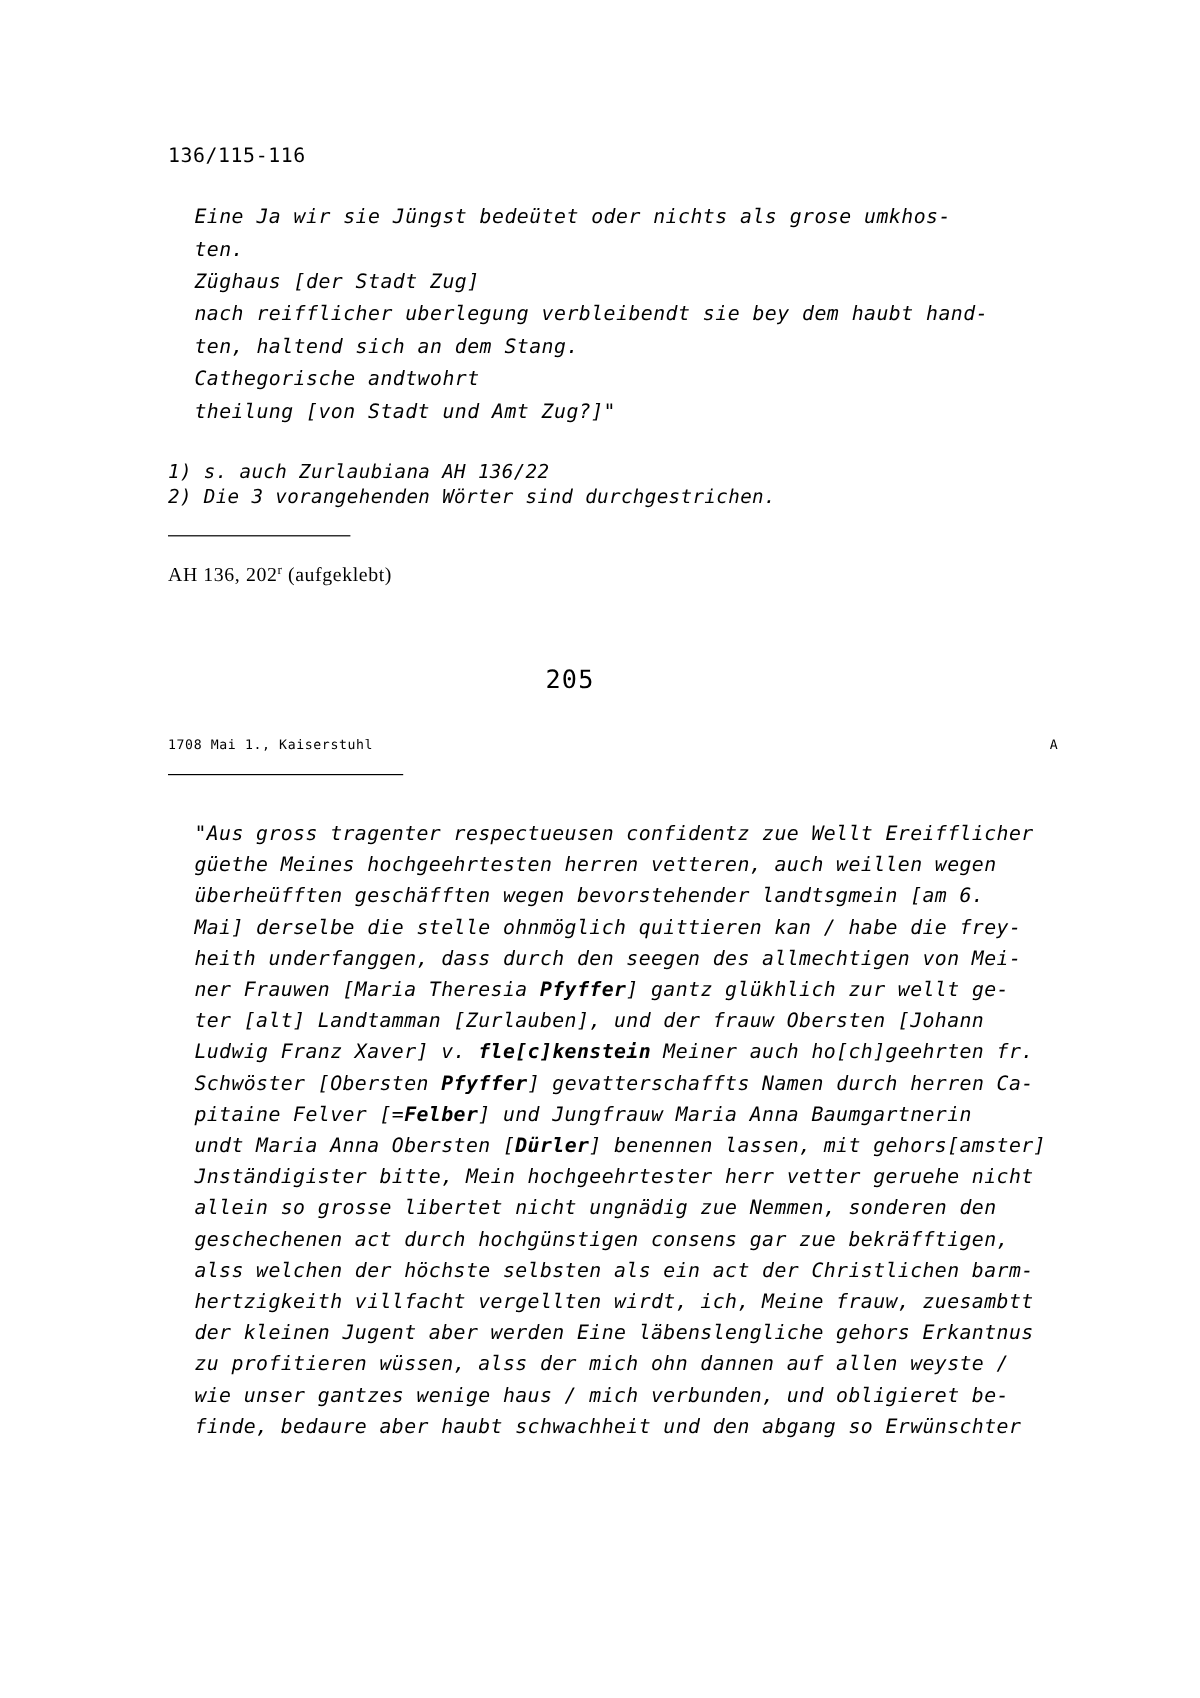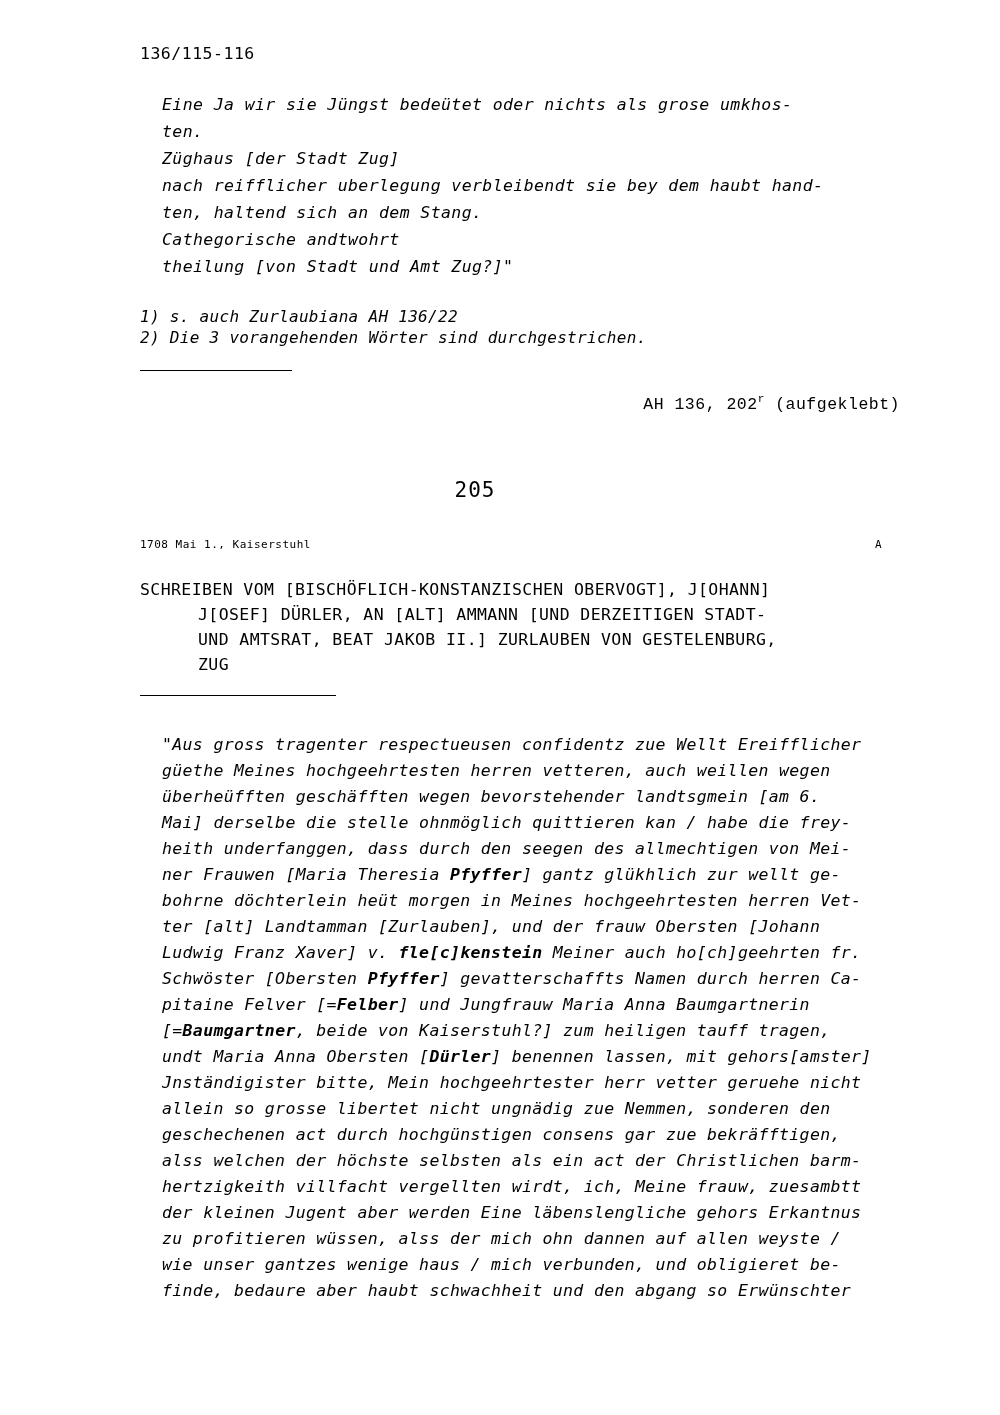--- a/index.html
+++ b/index.html
@@ -11,21 +11,21 @@
     width: 1000px;
     min-height: 1415px;
     font-family: "DejaVu Sans Mono", monospace;
     color: #000000;
   }
   .page {
     position: relative;
     width: 1000px;
     min-height: 1415px;
     box-sizing: border-box;
-    padding: 44px 100px 0 140px;
+    padding: 120px 100px 0 140px;
   }
   .folio {
     font-family: "DejaVu Sans Mono", monospace;
     font-size: 16.5px;
     letter-spacing: 0.5px;
     margin: 0 0 28px 0;
   }
   .quote-block {
     margin: 0 0 0 22px;
   }
@@ -53,25 +53,24 @@
     width: 152px;
     margin: 22px 0 0 0;
   }
   .rule-med {
     border: 0;
     border-top: 1px solid #000;
     width: 196px;
     margin: 18px 0 0 0;
   }
   .source-line {
-    font-family: Liberation Mono, monospace;
+    font-family: Liberation Serif, serif;
     font-size: 16.5px;
     letter-spacing: 0.5px;
     margin: 22px 0 0 0;
-    text-align: right;
   }
   .source-line sup {
     font-size: 11px;
     vertical-align: super;
   }
   .doc-number {
     text-align: center;
     font-family: "DejaVu Sans Mono", monospace;
     font-size: 21px;
     letter-spacing: 1px;
@@ -145,42 +144,34 @@
     <span>AH 136, 202</span><sup>r</sup><span> (aufgeklebt)</span>
   </div>
 
   <div class="doc-number">205</div>
 
   <div class="dateline">
     <span>1708 Mai 1., Kaiserstuhl</span>
     <span class="marker">A</span>
   </div>
 
-  <div class="title">
-    <span>SCHREIBEN VOM [BISCHÖFLICH-KONSTANZISCHEN OBERVOGT], J[OHANN]</span>
-    <span class="cont">J[OSEF] DÜRLER, AN [ALT] AMMANN [UND DERZEITIGEN STADT-</span>
-    <span class="cont">UND AMTSRAT, BEAT JAKOB II.] ZURLAUBEN VON GESTELENBURG,</span>
-    <span class="cont">ZUG</span>
-  </div>
 
   <hr class="rule-med">
 
   <div class="body-block" id="letter-body">
       <div class="body-line"><span>"Aus gross tragenter respectueusen confidentz zue Wellt Ereifflicher</span></div>
       <div class="body-line"><span>güethe Meines hochgeehrtesten herren vetteren, auch weillen wegen</span></div>
       <div class="body-line"><span>überheüfften geschäfften wegen bevorstehender landtsgmein [am 6.</span></div>
       <div class="body-line"><span>Mai] derselbe die stelle ohnmöglich quittieren kan / habe die frey-</span></div>
       <div class="body-line"><span>heith underfanggen, dass durch den seegen des allmechtigen von Mei-</span></div>
       <div class="body-line"><span>ner Frauwen [Maria Theresia </span><b>Pfyffer</b><span>] gantz glükhlich zur wellt ge-</span></div>
-      <div class="body-line"><span>bohrne döchterlein heüt morgen in Meines hochgeehrtesten herren Vet-</span></div>
       <div class="body-line"><span>ter [alt] Landtamman [Zurlauben], und der frauw Obersten [Johann</span></div>
       <div class="body-line"><span>Ludwig Franz Xaver] v. </span><b>fle[c]kenstein</b><span> Meiner auch ho[ch]geehrten fr.</span></div>
       <div class="body-line"><span>Schwöster [Obersten </span><b>Pfyffer</b><span>] gevatterschaffts Namen durch herren Ca-</span></div>
       <div class="body-line"><span>pitaine Felver [=</span><b>Felber</b><span>] und Jungfrauw Maria Anna Baumgartnerin</span></div>
-      <div class="body-line"><span>[=</span><b>Baumgartner</b><span>, beide von Kaiserstuhl?] zum heiligen tauff tragen,</span></div>
       <div class="body-line"><span>undt Maria Anna Obersten [</span><b>Dürler</b><span>] benennen lassen, mit gehors[amster]</span></div>
       <div class="body-line"><span>Jnständigister bitte, Mein hochgeehrtester herr vetter geruehe nicht</span></div>
       <div class="body-line"><span>allein so grosse libertet nicht ungnädig zue Nemmen, sonderen den</span></div>
       <div class="body-line"><span>geschechenen act durch hochgünstigen consens gar zue bekräfftigen,</span></div>
       <div class="body-line"><span>alss welchen der höchste selbsten als ein act der Christlichen barm-</span></div>
       <div class="body-line"><span>hertzigkeith villfacht vergellten wirdt, ich, Meine frauw, zuesambtt</span></div>
       <div class="body-line"><span>der kleinen Jugent aber werden Eine läbenslengliche gehors Erkantnus</span></div>
       <div class="body-line"><span>zu profitieren wüssen, alss der mich ohn dannen auf allen weyste /</span></div>
       <div class="body-line"><span>wie unser gantzes wenige haus / mich verbunden, und obligieret be-</span></div>
       <div class="body-line"><span>finde, bedaure aber haubt schwachheit und den abgang so Erwünschter</span></div>

